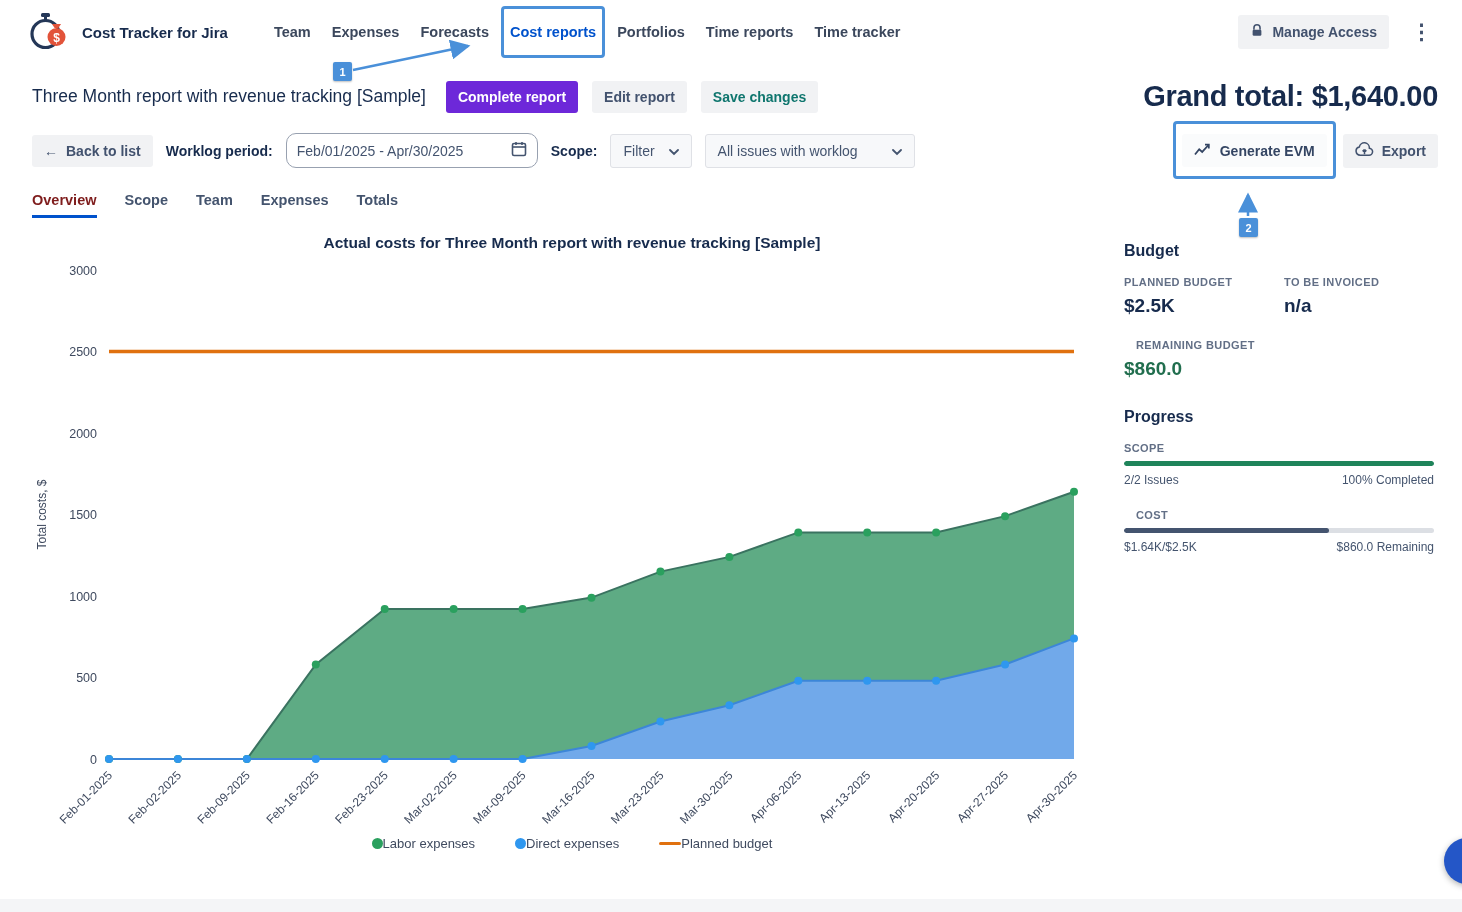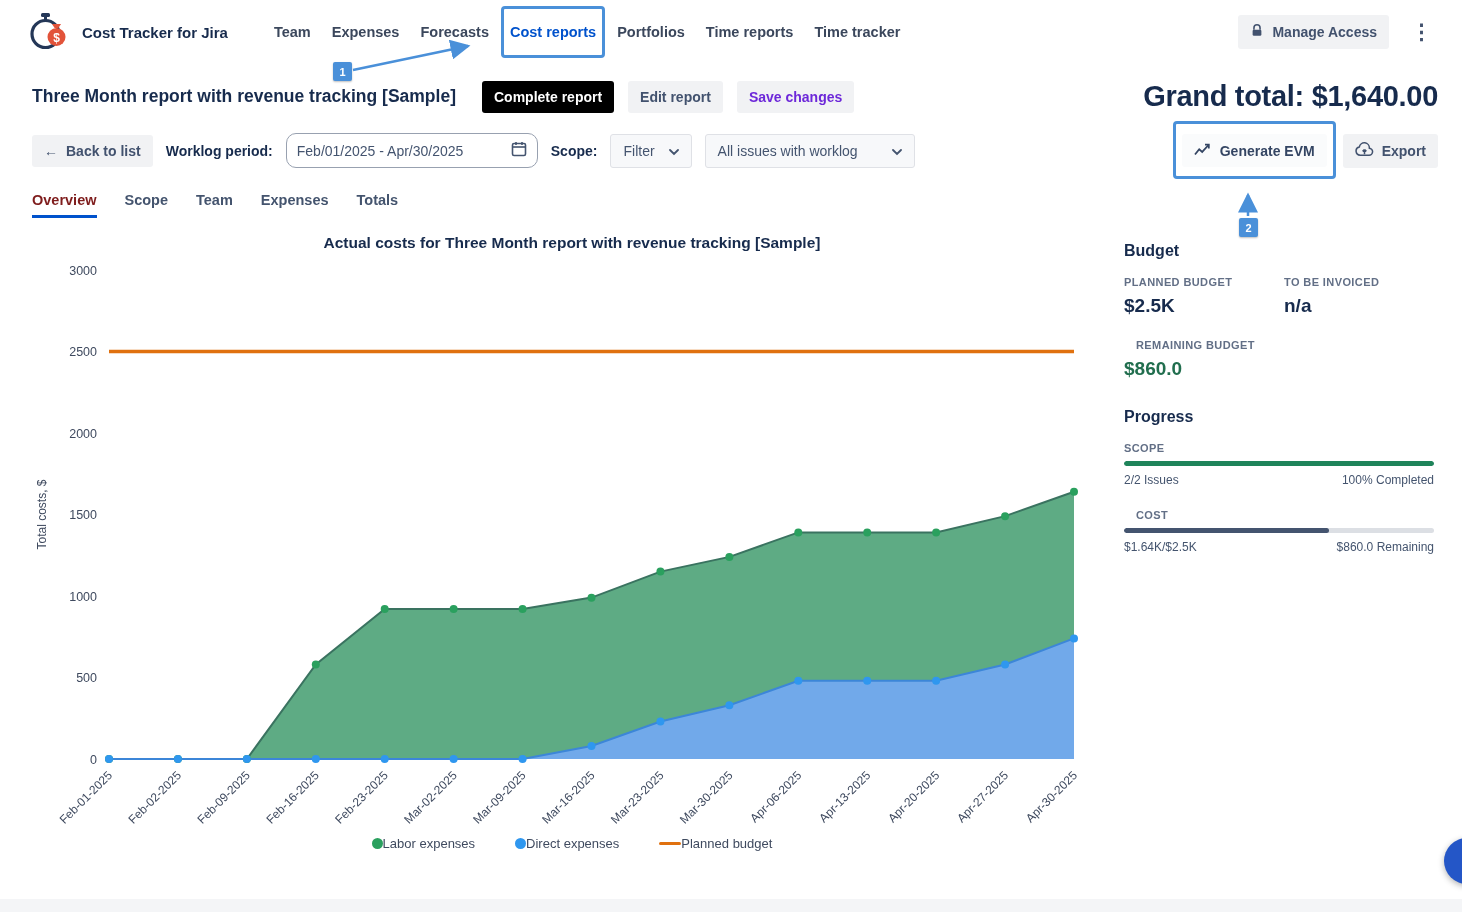--- a/index.html
+++ b/index.html
@@ -27,28 +27,28 @@
     pointer-events:none; z-index:30;
   }
   .nav-ann { left:-9px; right:-9px; top:-12px; bottom:-12px; }
   .header-right { margin-left:auto; display:flex; align-items:center; gap:14px; }
   .btn {
     display:inline-flex; align-items:center; gap:8px;
     background:#F1F2F4; color:#42526E; border:none; border-radius:3px;
     padding:8px 12px; font-size:14px; font-weight:600; cursor:pointer;
     font-family:"Liberation Sans",sans-serif; white-space:nowrap;
   }
-  .btn.primary { background:#000000; color:#fff; }
-  .btn.disabled { color:#6d28d9; cursor:default;text-align:right; }
+  .btn.primary { background:#6d28d9; color:#fff; }
+  .btn.disabled { color:#0f766e; cursor:default;text-align:right; }
   .btn.ghost { background:#FAFBFC; color:#344563; }
   .kebab { background:none; border:none; font-size:21px; font-weight:bold; color:#42526E; cursor:pointer; padding:2px 8px; }
   
   .content { padding:0 24px 0 32px; }
   .title-row { display:flex; align-items:center; gap:14px; margin-top:16px; }
-  .report-title { font-size:17.5px; font-weight:bold; margin-right:12px; white-space:nowrap; }
+  .report-title { font-size:17.5px; font-weight:normal; margin-right:6px; white-space:nowrap; }
   .grand-total { margin-left:auto; font-size:29px; font-weight:bold; letter-spacing:-0.3px; white-space:nowrap; }
   .toolbar-row { display:flex; align-items:center; gap:13px; margin-top:20px; }
   .field-label { font-size:14px; font-weight:600; color:#172B4D; white-space:nowrap; }
   .date-input {
     display:flex; align-items:center; justify-content:space-between;
     width:252px; border:1.5px solid #98A1B0; border-radius:10px;
     padding:7px 10px; font-size:14px; color:#44546F; cursor:pointer; background:#fff;
   }
   .select {
     display:flex; align-items:center; justify-content:space-between; gap:14px;

